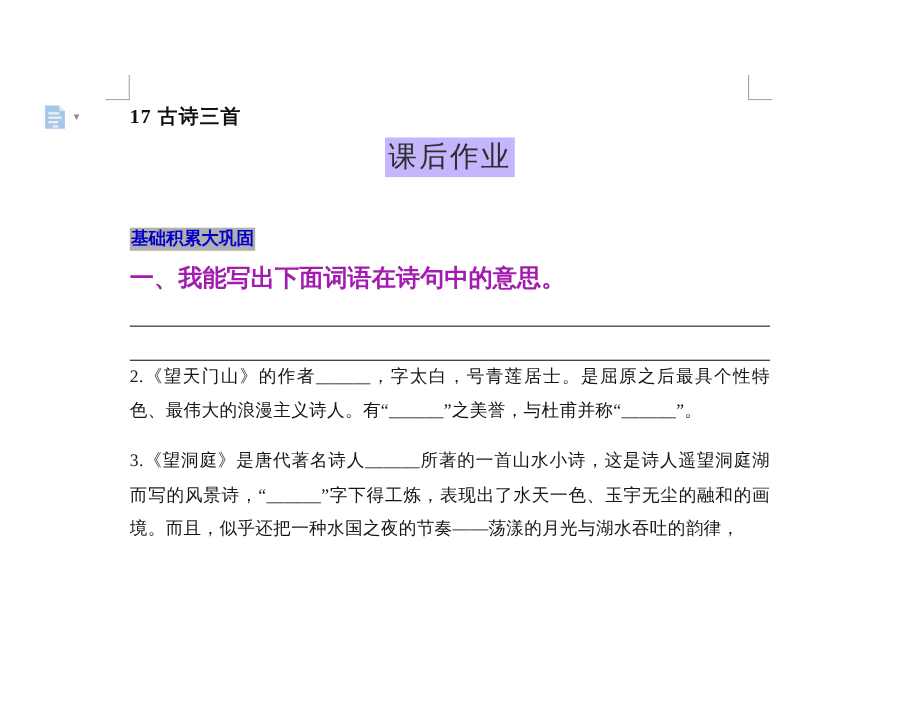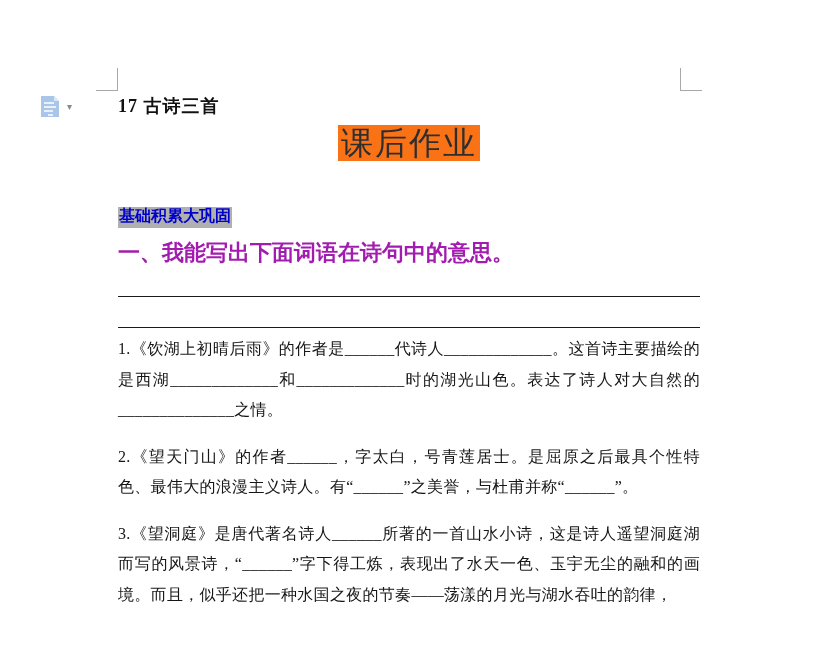--- a/index.html
+++ b/index.html
@@ -12,22 +12,22 @@
   .paste-btn svg{display:block;}
   .paste-caret{font-size:10px;color:#8a8a8a;line-height:1;}
   
   .crop{position:absolute;width:21px;height:22px;}
   .crop-left{left:96px;top:68px;border-right:1px solid #a8a8a8;border-bottom:1px solid #a8a8a8;}
   .crop-right{left:680px;top:68px;border-left:1px solid #a8a8a8;border-bottom:1px solid #a8a8a8;}
   
   .doc{position:absolute;left:118px;top:94px;width:582px;}
   .doc-title{font-size:18px;font-weight:bold;text-align:left;color:#111;letter-spacing:1px;margin:0;}
   .subtitle-wrap{text-align:center;margin-top:7px;}
-  .subtitle{display:inline-block;background:#f97316;color:#2e2e2e;font-size:32px;line-height:36px;padding:0 3px;letter-spacing:2px;}
-  .badge-wrap{margin-top:46px;font-family:Liberation Mono, monospace;}
+  .subtitle{display:inline-block;background:#c4b5fd;color:#2e2e2e;font-size:26px;line-height:36px;padding:0 3px;letter-spacing:2px;}
+  .badge-wrap{margin-top:46px;}
   .badge{display:inline-block;background:#b0b0b0;color:#0000cc;font-weight:bold;font-size:16px;line-height:21px;padding:0 1px;}
   .h-bold{font-weight:bold;font-size:22px;color:#a21caf;margin-top:12px;line-height:26px;}
   .poem-line{font-size:16px;line-height:24px;margin-top:9px;letter-spacing:0.5px;}
   .em-dots{
     background-image:radial-gradient(circle,#000 1.2px,rgba(0,0,0,0) 1.4px);
     background-size:1em 5px;background-repeat:repeat-x;background-position:center bottom;
     padding-bottom:6px;
   }
   .answer-line{height:28px;border-bottom:1px solid #1a1a1a;margin-top:2px;}
   .fill-para{font-size:16px;line-height:30.5px;text-align:justify;margin-top:0;letter-spacing:0.3px;color:#161616;}
@@ -67,18 +67,17 @@
       <span class="badge">基础积累大巩固</span>
     </div>
 
     <div class="h-bold">一、我能写出下面词语在诗句中的意思。</div>
 
     <div class="answer-line"></div>
 
     <div class="answer-line"></div>
 
 
-    <p class="fill-para first">1.《饮湖上初晴后雨》的作者是______代诗人_____________。这首诗主要描绘的是西湖_____________和_____________时的湖光山色。表达了诗人对大自然的______________之情。</p>
     <p class="fill-para">2.《望天门山》的作者______，字太白，号青莲居士。是屈原之后最具个性特色、最伟大的浪漫主义诗人。有“______”之美誉，与杜甫并称“______”。</p>
     <p class="fill-para">3.《望洞庭》是唐代著名诗人______所著的一首山水小诗，这是诗人遥望洞庭湖而写的风景诗，“______”字下得工炼，表现出了水天一色、玉宇无尘的融和的画境。而且，似乎还把一种水国之夜的节奏——荡漾的月光与湖水吞吐的韵律，</p>
 
   </div>
 </div>
 
 </body></html>

